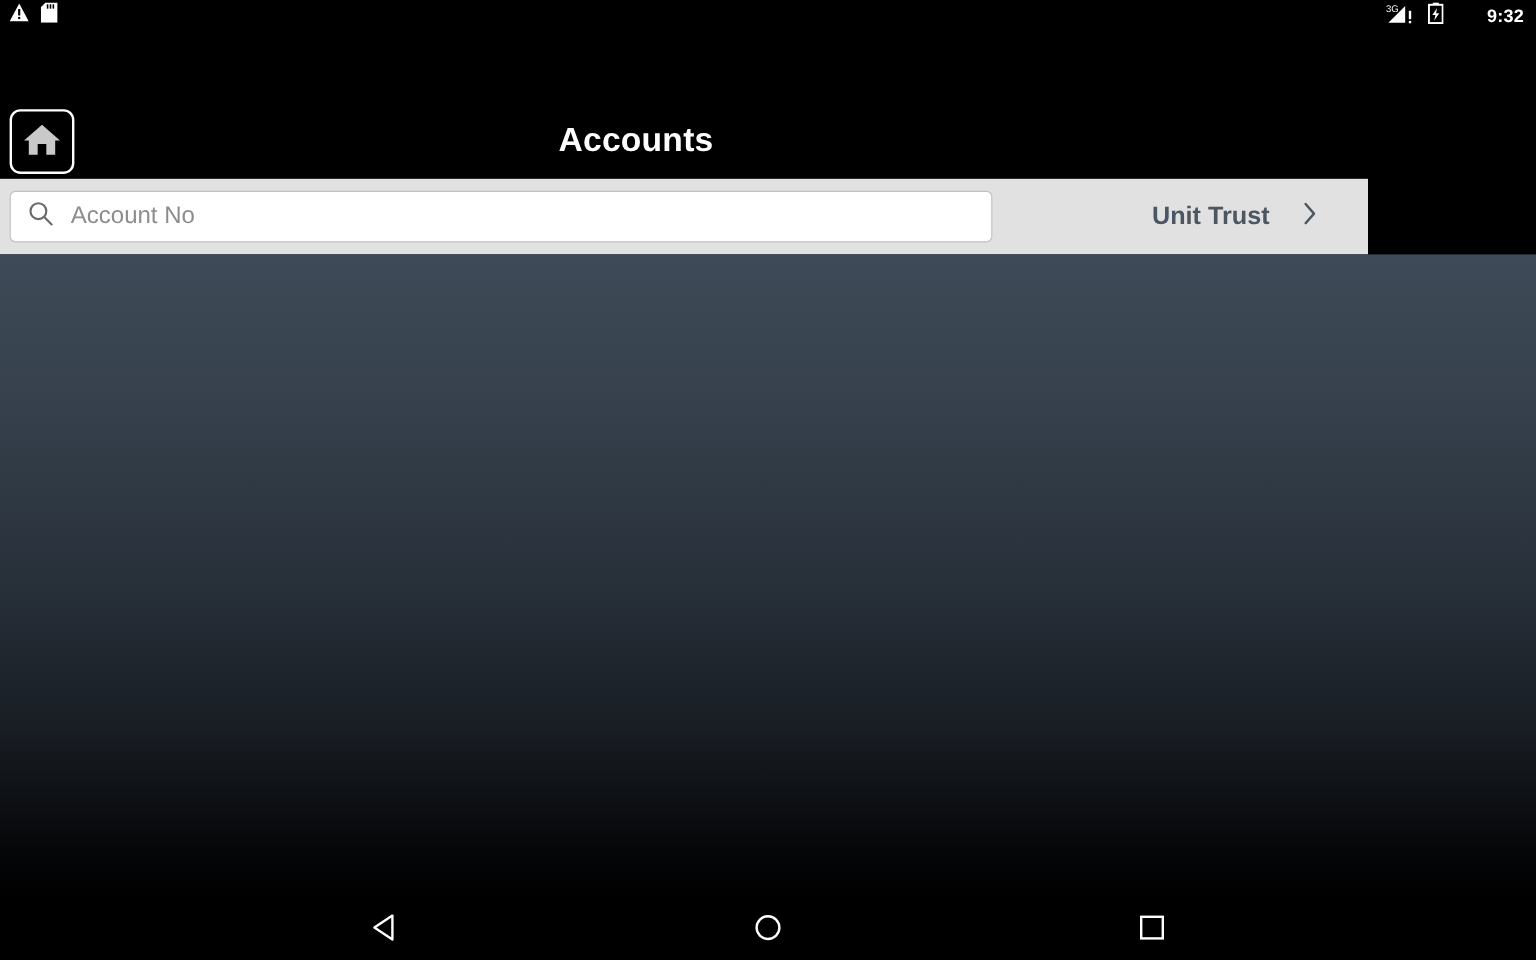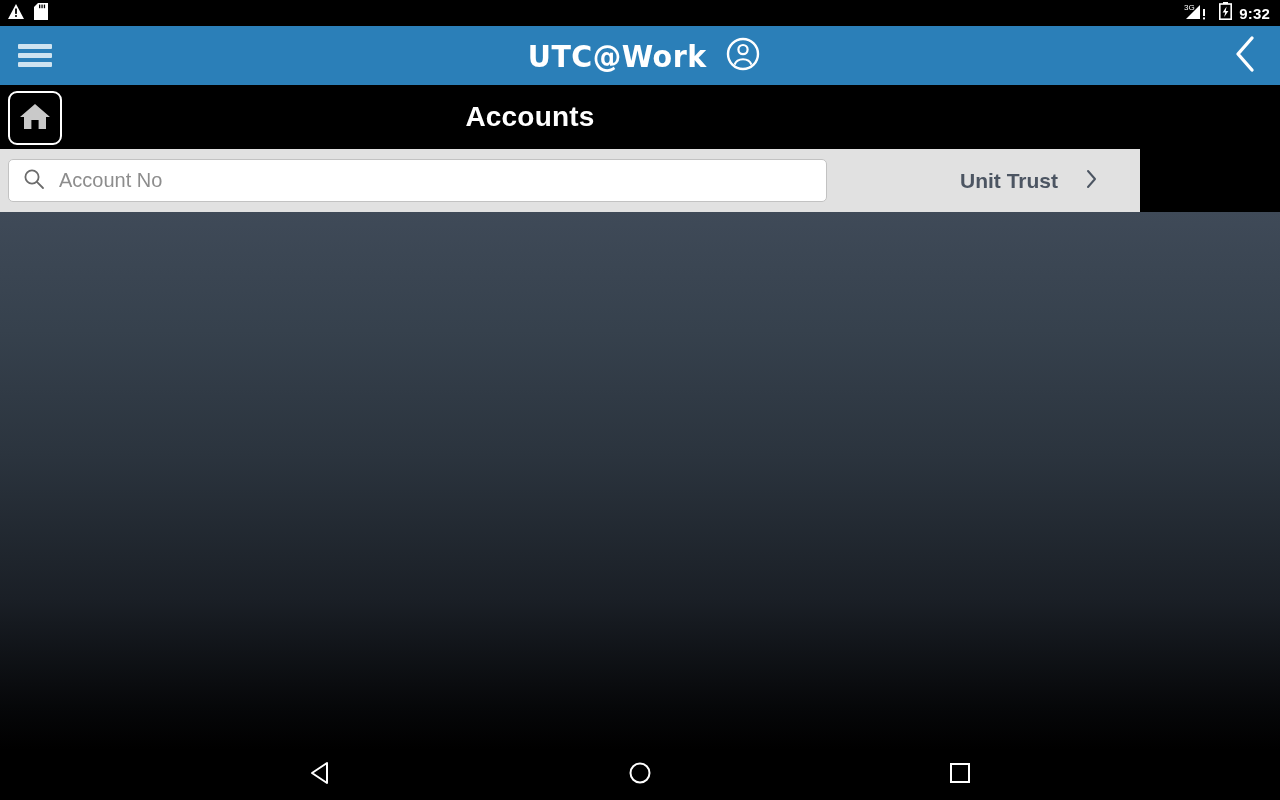--- a/index.html
+++ b/index.html
@@ -14,21 +14,21 @@
   
   .statusbar{
     position:absolute; left:0; top:0; width:1280px; height:26px;
     background:#000; display:flex; align-items:center;
     padding:4px 8px;
     text-decoration:underline;
   }
   .sb-left{ display:flex; align-items:center; gap:10px; }
   .sb-right{ margin-left:auto; display:flex; align-items:center; gap:7px; }
   .sb-time{ color:#fff; font-size:15px; font-weight:bold; letter-spacing:.2px;
-            font-family:"Liberation Sans", sans-serif; padding-right:2px;}
+            font-family:"Liberation Sans", sans-serif; padding-right:2px;margin-left:29px;}
   .icon-warn, .icon-sd, .icon-sig, .icon-batt{ display:block; }
 
   
   .appbar{
     position:absolute; left:0; top:26px; width:1280px; height:59px;
     background:#2b7fb8;
     display:flex; align-items:center;
   }
   .hamburger{
     width:70px; height:59px; display:flex; align-items:center; justify-content:center;
@@ -147,48 +147,20 @@
         <svg width="13" height="18" viewBox="0 0 13 18">
           <rect x="4" y="0" width="5" height="2" fill="#ffffff"></rect>
           <rect x="0.8" y="2" width="11.4" height="15.2" fill="none" stroke="#ffffff" stroke-width="1.6"></rect>
           <path d="M7.6 4.6 L3.6 10.4 L6.2 10.4 L5.2 15 L9.4 9 L6.7 9 Z" fill="#ffffff"></path>
         </svg>
       </span>
       <span class="sb-time">9:32</span>
     </div>
   </div>
 
-  <div class="appbar">
-    <div class="hamburger">
-      <div class="bars">
-        <span></span>
-          <span></span>
-          <span></span>
-      </div>
-    </div>
-
-    <div class="brand">
-      <span class="brand-text">UTC@Work</span>
-      <span>
-        <svg width="34" height="34" viewBox="0 0 34 34">
-          <circle cx="17" cy="17" r="15" fill="none" stroke="#ffffff" stroke-width="2.4"></circle>
-          <circle cx="17" cy="12.6" r="4.6" fill="none" stroke="#ffffff" stroke-width="2.2"></circle>
-          <path d="M8.6 27.6 a8.8 7.6 0 0 1 16.8 0" fill="none" stroke="#ffffff" stroke-width="2.2"></path>
-        </svg>
-      </span>
-    </div>
-
-    <div class="back-chevron">
-      <span>
-        <svg width="24" height="38" viewBox="0 0 24 38">
-          <polyline points="19,3 5,19 19,35" fill="none" stroke="#ffffff" stroke-width="3.4" stroke-linecap="round" stroke-linejoin="round"></polyline>
-        </svg>
-      </span>
-    </div>
-  </div>
 
   <div class="titlebar">
     <div class="home-btn">
       <span>
         <svg width="32" height="30" viewBox="0 0 32 30">
           <path d="M16 3 L31 16 L27 16 L27 28 L19.6 28 L19.6 19 L12.4 19 L12.4 28 L5 28 L5 16 L1 16 Z" fill="#c9c9c9"></path>
         </svg>
       </span>
     </div>
     <div class="page-title">Accounts</div>

